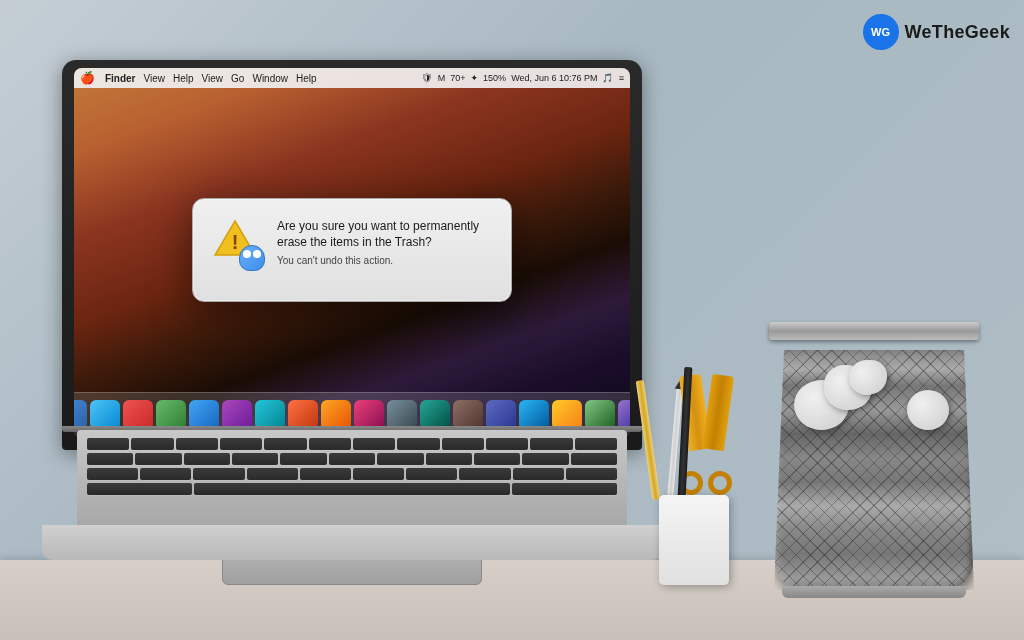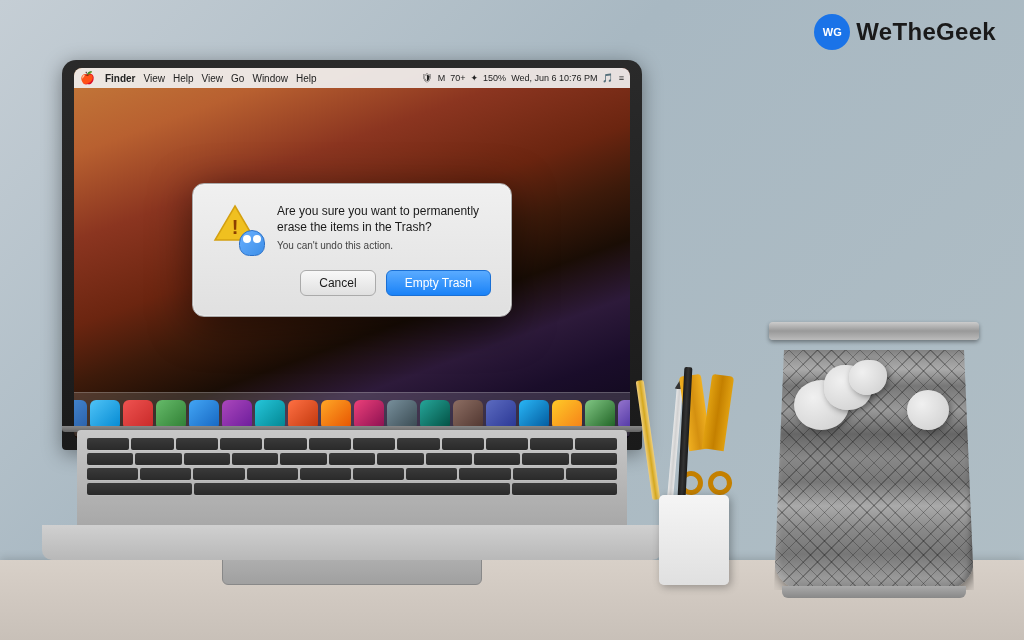--- a/index.html
+++ b/index.html
@@ -17,40 +17,40 @@
     .bg {
       position: absolute;
       inset: 0;
       background: linear-gradient(135deg, #c5ced5 0%, #a8b8c2 40%, #b0bec5 100%);
     }
 
     
     .wtg-logo {
       position: absolute;
       top: 14px;
-      right: 28px;
+      right: 14px;
       display: flex;
       align-items: center;
       gap: 6px;
       z-index: 100;
     }
     .wtg-badge {
       width: 36px;
       height: 36px;
       background: #1a73e8;
       border-radius: 50%;
       display: flex;
       align-items: center;
       justify-content: center;
       color: white;
       font-size: 11px;
       font-weight: bold;
     }
     .wtg-text {
-      font-size: 24px;
+      font-size: 18px;
       font-weight: 700;
       color: #1a1a1a;
       letter-spacing: 0.3px;
     }
 
     
     .laptop-container {
       position: absolute;
       left: 42px;
       top: 60px;
@@ -718,24 +718,20 @@
                 <text x="22" y="30" text-anchor="middle" font-size="20" font-weight="bold" fill="#8B4000">!</text>
               </svg>
               
               <div class="finder-face"></div>
             </div>
             <div>
               <div class="dialog-title">Are you sure you want to permanently erase the items in the Trash?</div>
               <div class="dialog-subtitle">You can't undo this action.</div>
             </div>
           </div>
-          <div class="dialog-buttons">
-            <button class="btn-cancel">Cancel</button>
-            <button class="btn-empty-trash">Empty Trash</button>
-          </div>
         </div>
       </div>
 
       <div class="dock">
         <div class="dock-icons">
           <div class="dock-icon di-1"></div>
           <div class="dock-icon di-2"></div>
           <div class="dock-icon di-3"></div>
           <div class="dock-icon di-4"></div>
           <div class="dock-icon di-5"></div>

